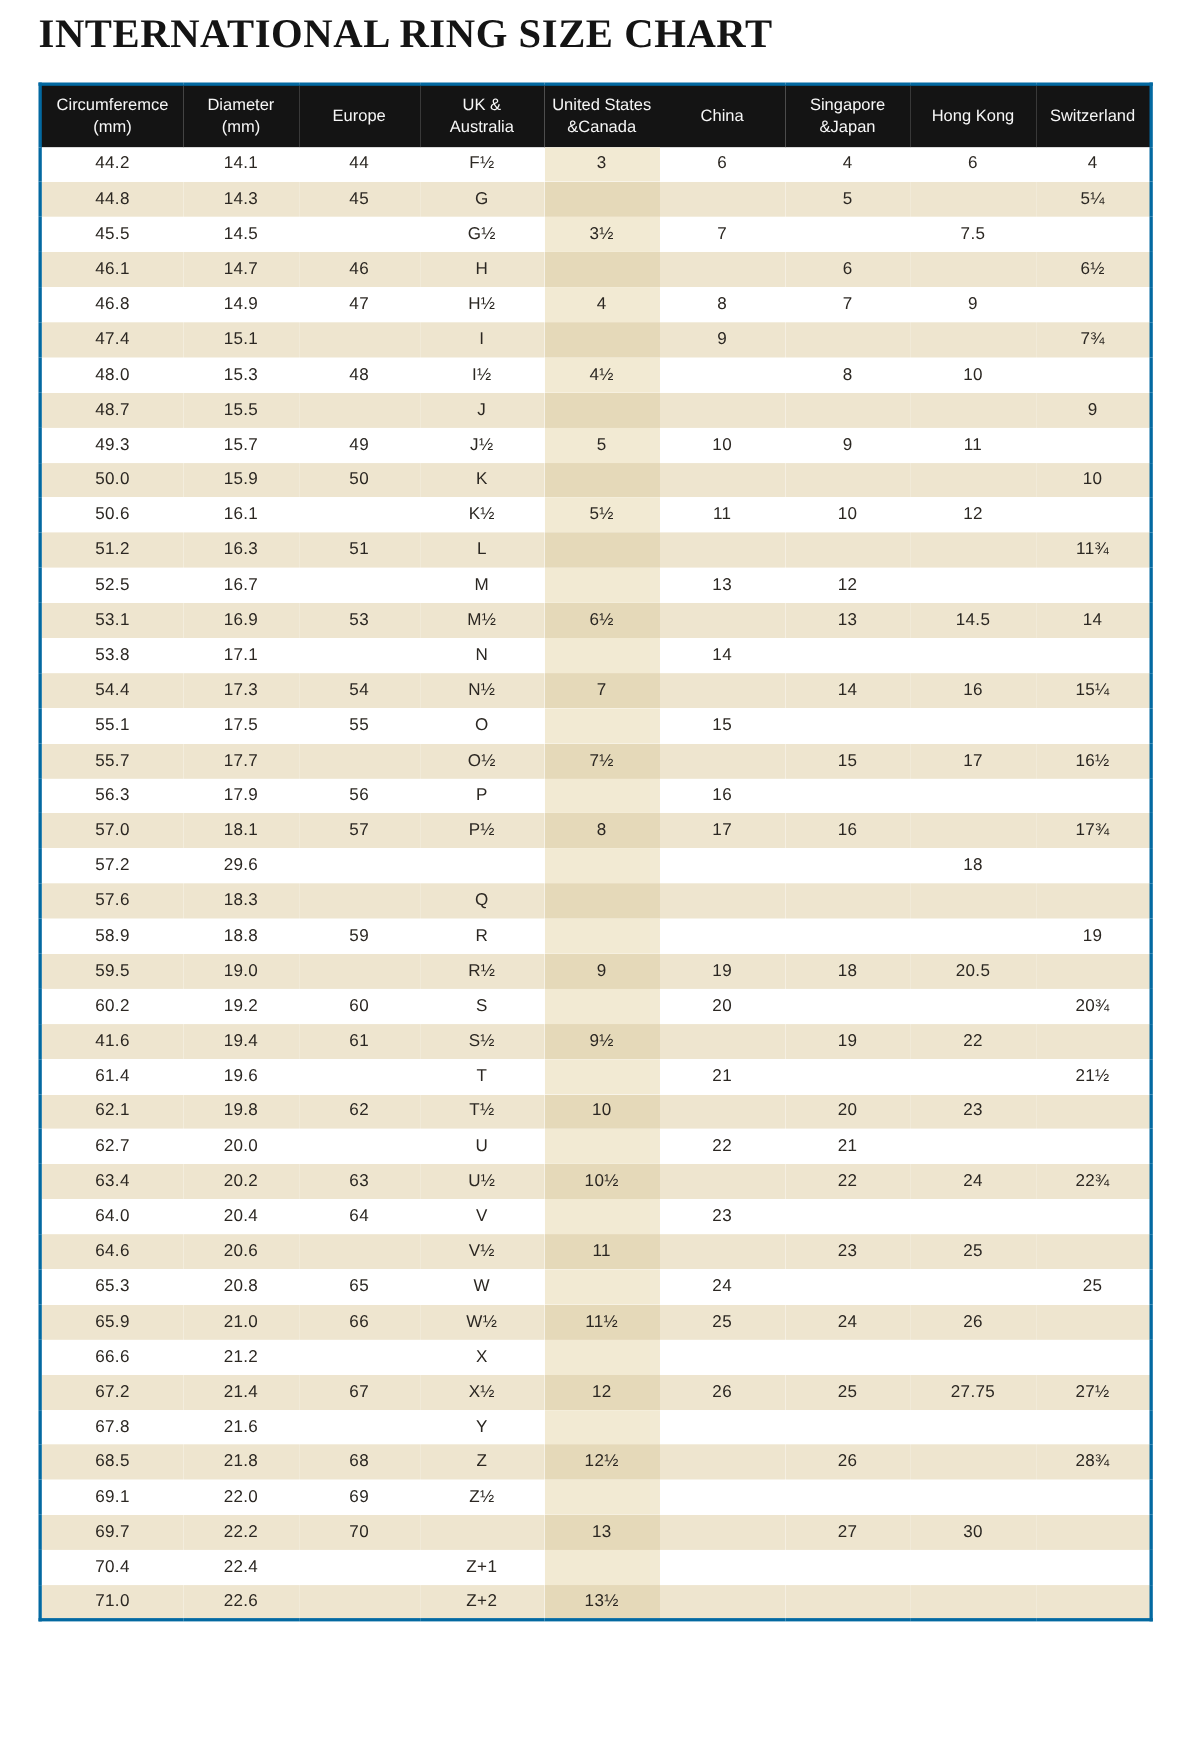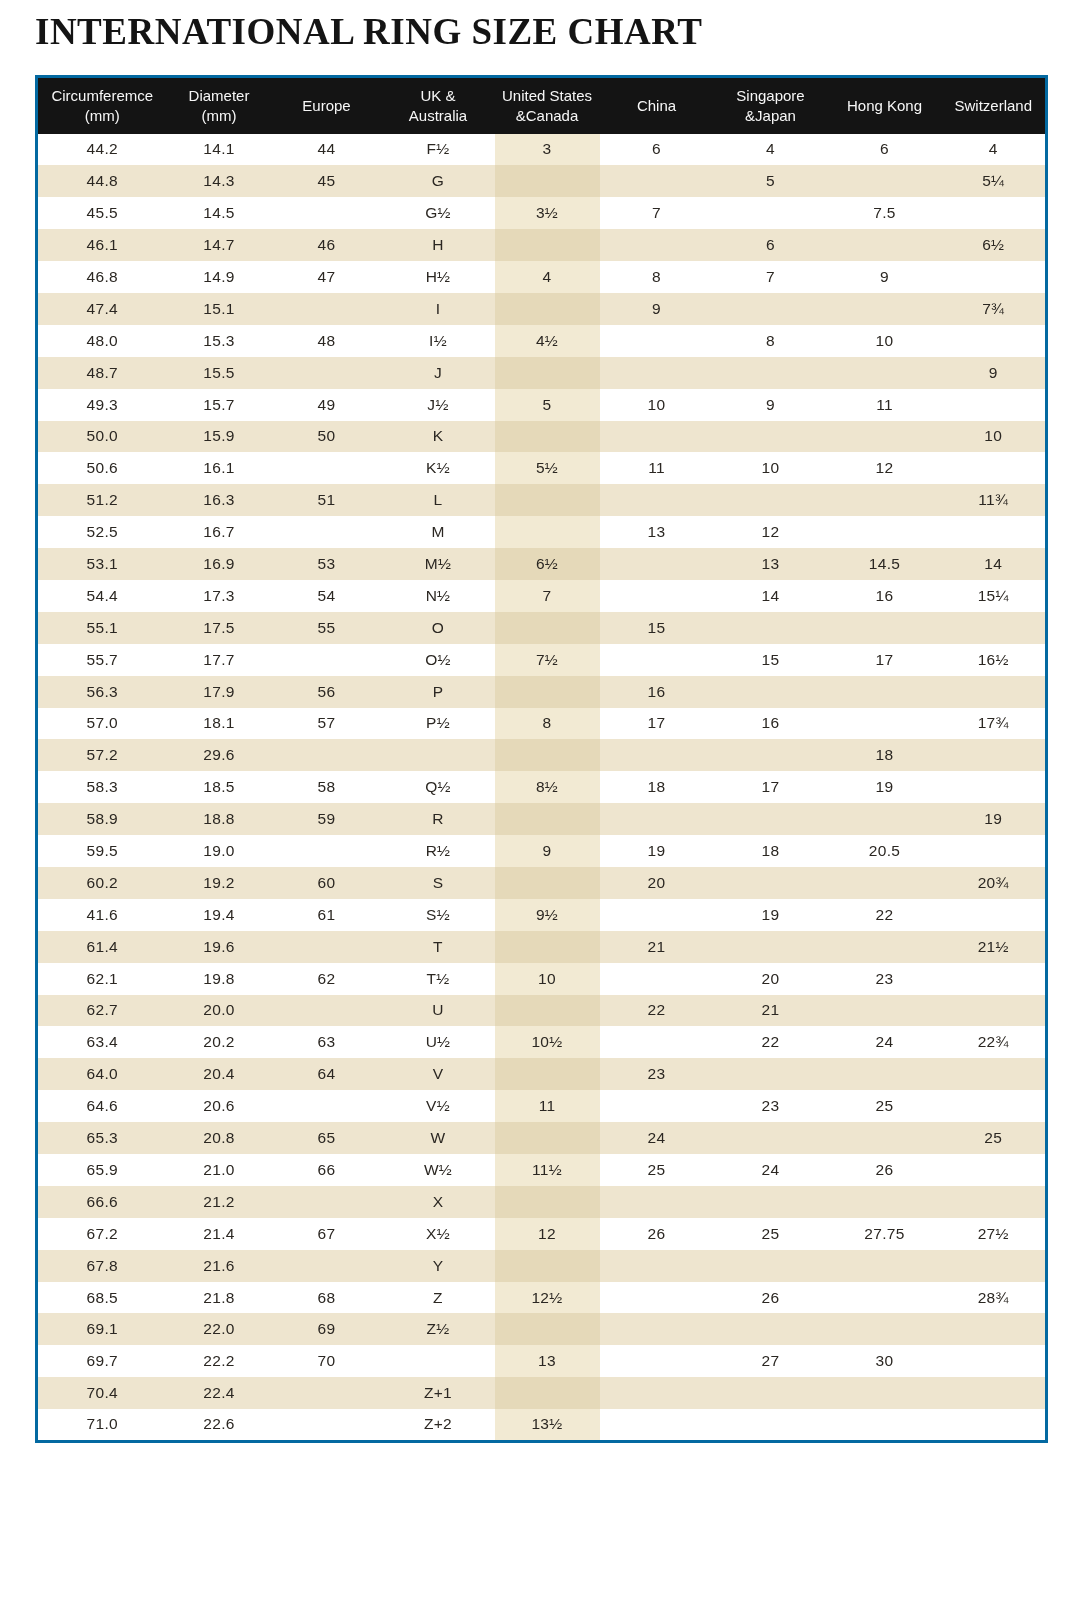--- a/index.html
+++ b/index.html
@@ -250,20 +250,31 @@
           <td>16.9</td>
           <td>53</td>
           <td>M½</td>
           <td class="hl">6½</td>
           <td></td>
           <td>13</td>
           <td>14.5</td>
           <td>14</td>
         </tr>
         <tr>
+          <td>53.8</td>
+          <td>17.1</td>
+          <td></td>
+          <td>N</td>
+          <td class="hl"></td>
+          <td>14</td>
+          <td></td>
+          <td></td>
+          <td></td>
+        </tr>
+        <tr>
           <td>54.4</td>
           <td>17.3</td>
           <td>54</td>
           <td>N½</td>
           <td class="hl">7</td>
           <td></td>
           <td>14</td>
           <td>16</td>
           <td>15¼</td>
         </tr>
@@ -316,28 +327,28 @@
           <td>29.6</td>
           <td></td>
           <td></td>
           <td class="hl"></td>
           <td></td>
           <td></td>
           <td>18</td>
           <td></td>
         </tr>
         <tr>
-          <td>58.3</td>
-          <td>18.5</td>
-          <td>58</td>
-          <td>Q½</td>
-          <td class="hl">8½</td>
-          <td>18</td>
-          <td>17</td>
-          <td>19</td>
+          <td>57.6</td>
+          <td>18.3</td>
+          <td></td>
+          <td>Q</td>
+          <td class="hl"></td>
+          <td></td>
+          <td></td>
+          <td></td>
           <td></td>
         </tr>
         <tr>
           <td>58.9</td>
           <td>18.8</td>
           <td>59</td>
           <td>R</td>
           <td class="hl"></td>
           <td></td>
           <td></td>

